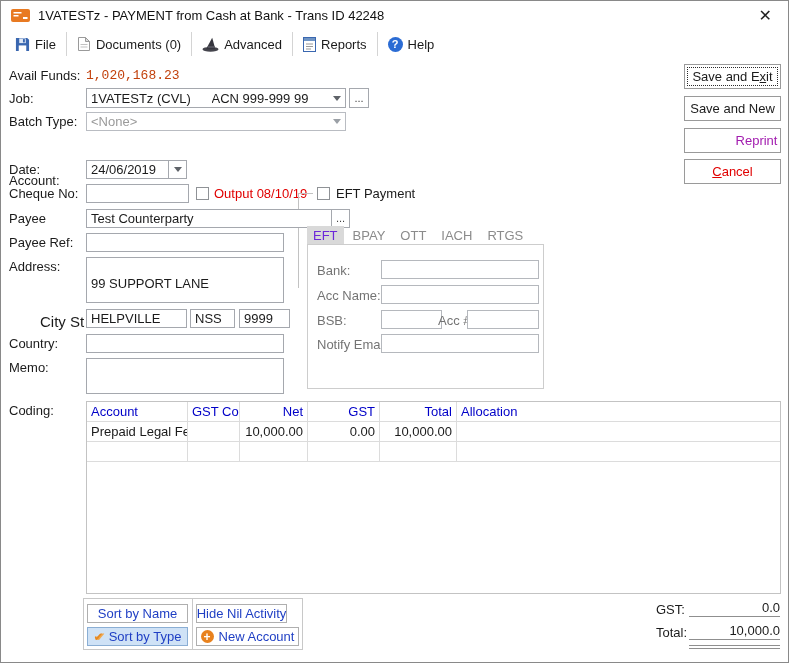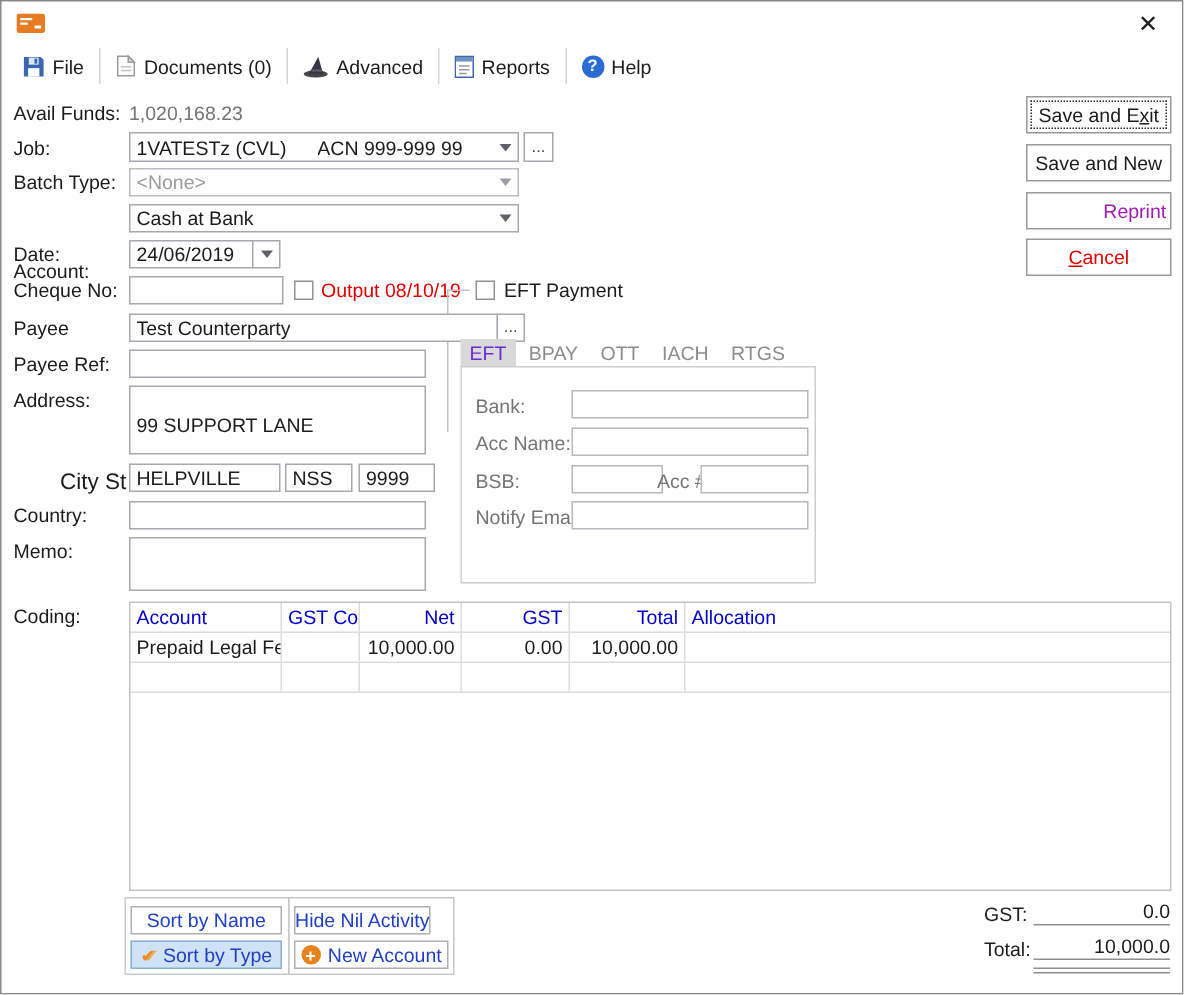--- a/index.html
+++ b/index.html
@@ -1,20 +1,20 @@
 <!DOCTYPE html>
 <html><head>
 <meta charset="utf-8">
 <style>
   html,body{margin:0;padding:0;background:#f0f0f0;}
   .window{position:relative;width:789px;height:663px;background:#ffffff;border:1px solid #898989;
     box-sizing:border-box;font-family:"Liberation Sans",sans-serif;font-size:13px;color:#1b1b1b;overflow:hidden;}
   .lbl{position:absolute;white-space:nowrap;}
   .small{font-size:15px;margin-left:31px;}
-  .blue{color:#737373;}
+  .blue{color:#c2410c;font-family:Liberation Mono, monospace;}
   .red{color:#e00000;}
   .gray{color:#747474;}
   
   .titlebar{position:absolute;left:0;top:0;width:100%;height:28px;display:flex;align-items:center;padding-left:10px;box-sizing:border-box;}
   .title-text{margin-left:8px;color:#111;}
   .close-x{position:absolute;right:16px;top:5px;font-size:16px;font-weight:400;color:#222;cursor:default;}
   
   .toolbar{position:absolute;left:0;top:28px;width:100%;height:30px;display:flex;align-items:center;padding-left:6px;box-sizing:border-box;}
   .tb-item{display:flex;align-items:center;gap:5px;padding:3px 8px;white-space:nowrap;}
   .tb-sep{width:1px;height:24px;background:#d4d4d4;margin:0 2px;}
@@ -69,20 +69,21 @@
 
   <div class="titlebar">
     <span class="icon">
       <svg width="19" height="13" viewBox="0 0 19 13">
           <rect width="19" height="13" rx="2" fill="#e87a22"></rect>
           <rect x="2.5" y="3" width="8" height="1.5" fill="#fff"></rect>
           <rect x="2.5" y="6" width="5" height="1.5" fill="#fff"></rect>
           <rect x="12" y="8" width="4.5" height="2" fill="#fff"></rect>
         </svg>
     </span>
+    <span class="title-text">1VATESTz - PAYMENT from Cash at Bank - Trans ID 42248</span>
     <span class="close-x">✕</span>
   </div>
 
   <div class="toolbar">
     <div class="tb-item">
       <span class="icon">
         <svg width="15" height="15" viewBox="0 0 16 16">
             <path d="M1 1 h12 l2 2 v12 h-14 z" fill="#3a67b0"></path>
             <rect x="4" y="9" width="8" height="6" fill="#fff"></rect>
             <rect x="4.5" y="1.5" width="7" height="5" fill="#dfe8f5"></rect>
@@ -158,24 +159,20 @@
   </div>
   <div class="dots-btn" style="left:348px;top:87px;width:20px;height:20px;">...</div>
 
   <span class="lbl" style="left:8px;top:113px;">Batch Type:</span>
   <div class="field" style="left:85px;top:111px;width:260px;height:19px;border-color:#b9bcc2;color:#9a9a9a;">
     <span>&lt;None&gt;</span>
     <span class="combo-arrow dim"></span>
   </div>
 
   <span class="lbl" style="left:8px;top:137px;margin-top:35px;">Account:</span>
-  <div class="field" style="left:85px;top:135px;width:260px;height:19px;">
-    <span>Cash at Bank</span>
-    <span class="combo-arrow"></span>
-  </div>
 
   <span class="lbl" style="left:8px;top:161px;">Date:</span>
   <div class="field" style="left:85px;top:159px;width:83px;height:19px;">
     <span>24/06/2019</span>
   </div>
   <div class="drop-btn" style="left:167px;top:159px;width:19px;height:19px;">
     <span class="combo-arrow" style="margin:0;"></span>
   </div>
 
   <span class="lbl" style="left:8px;top:185px;">Cheque No:</span>

